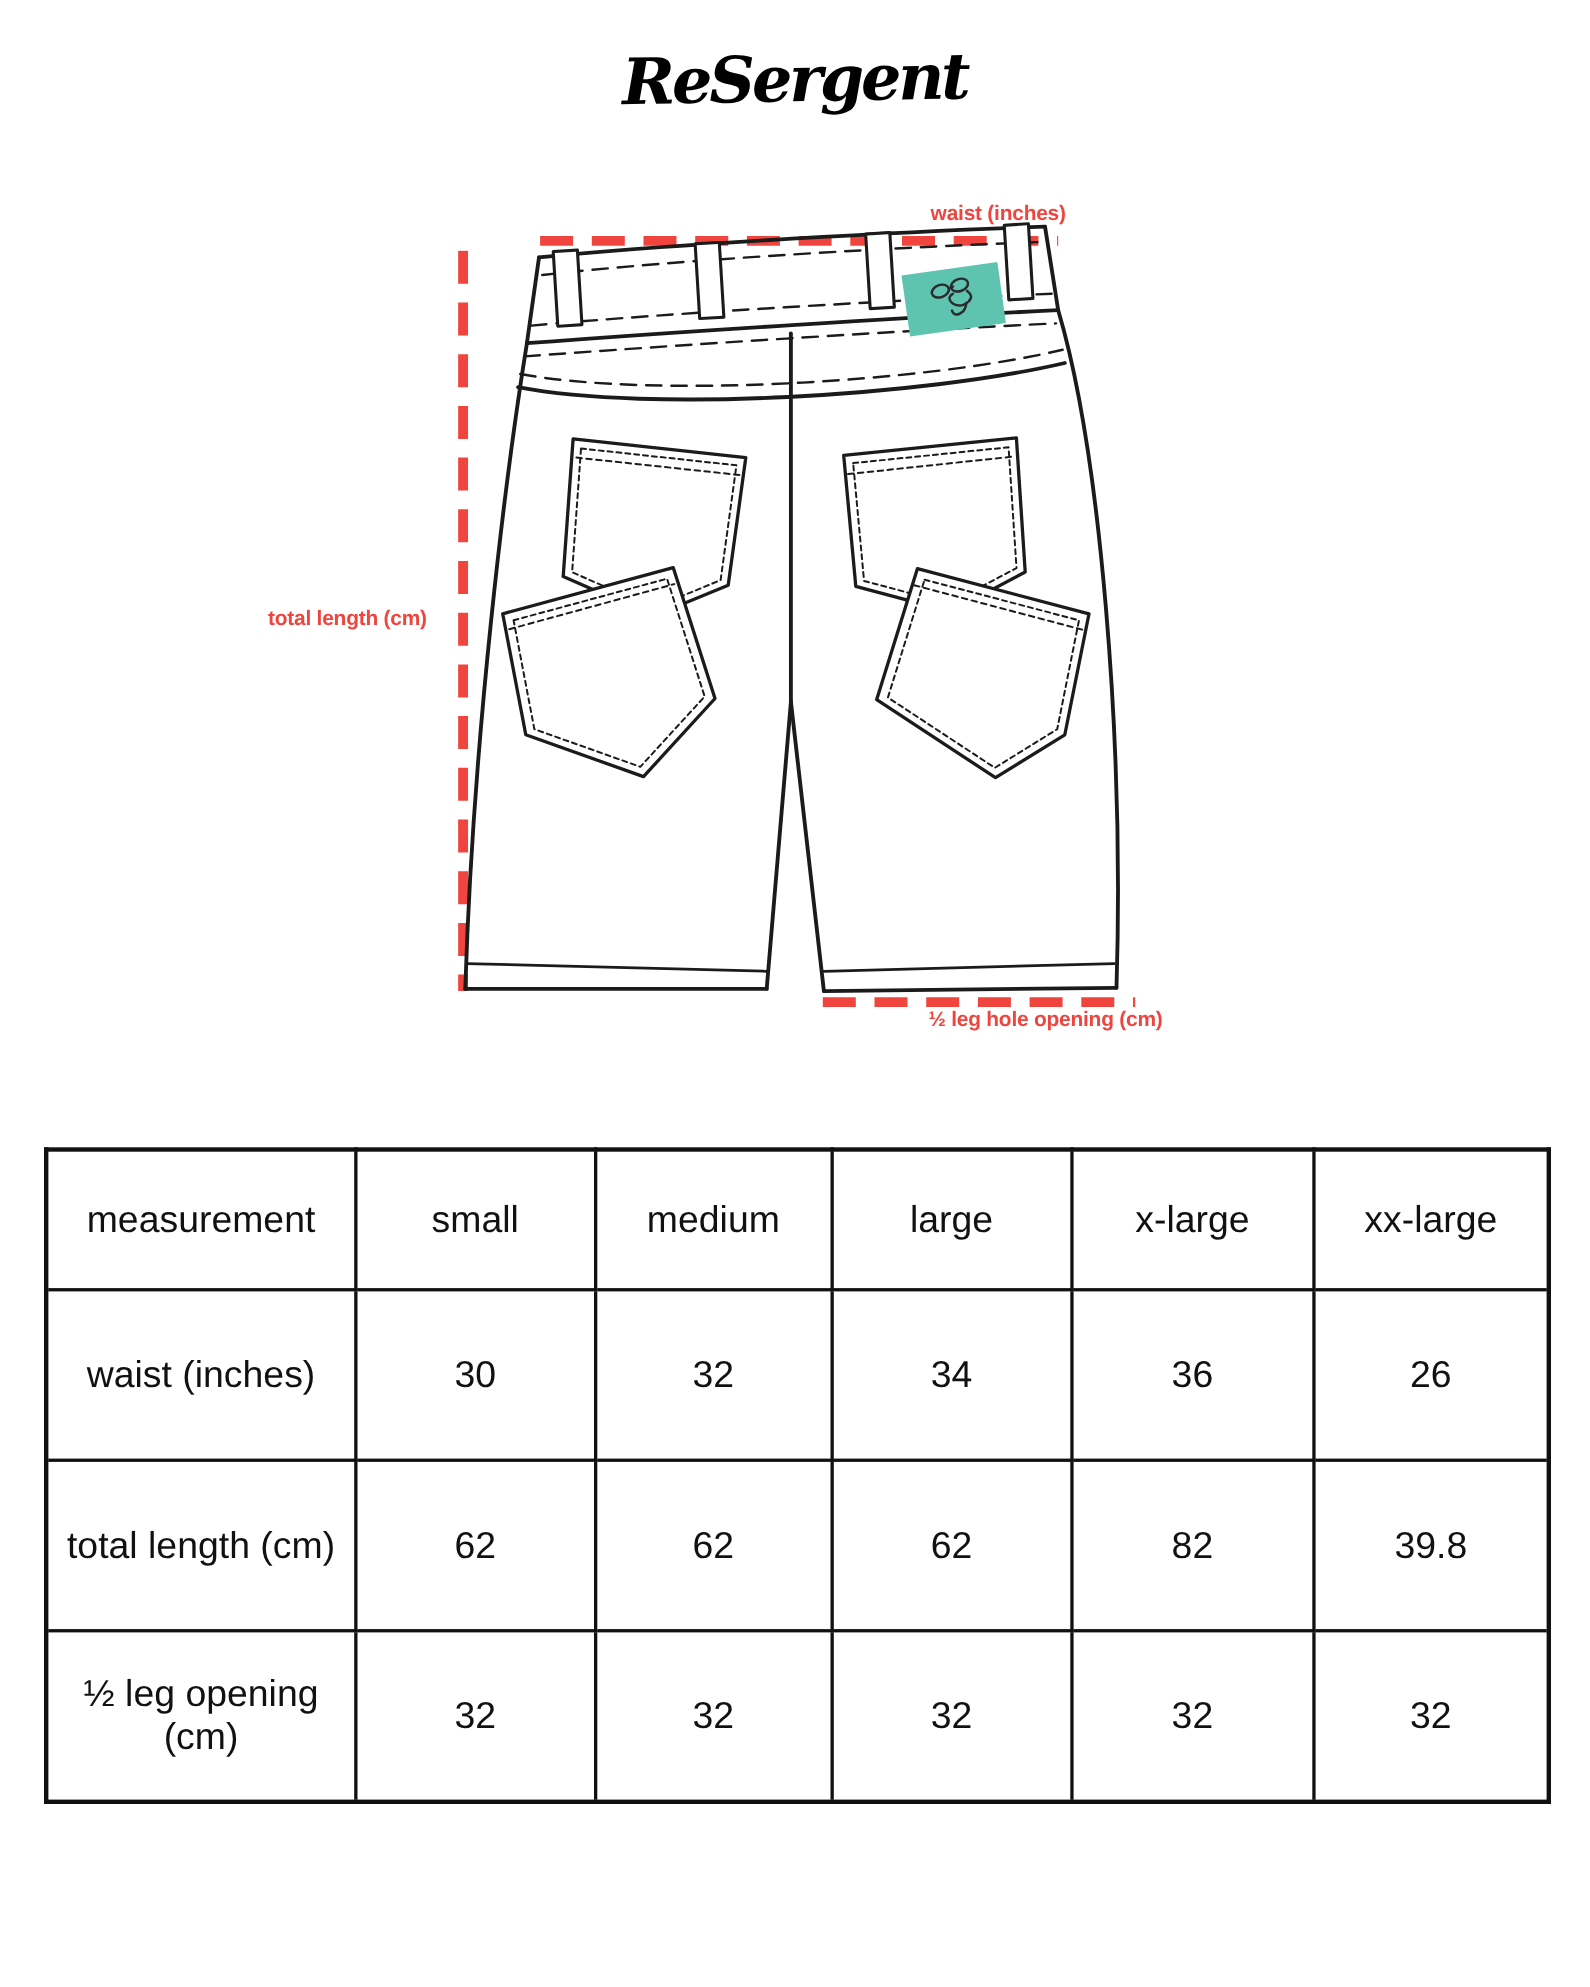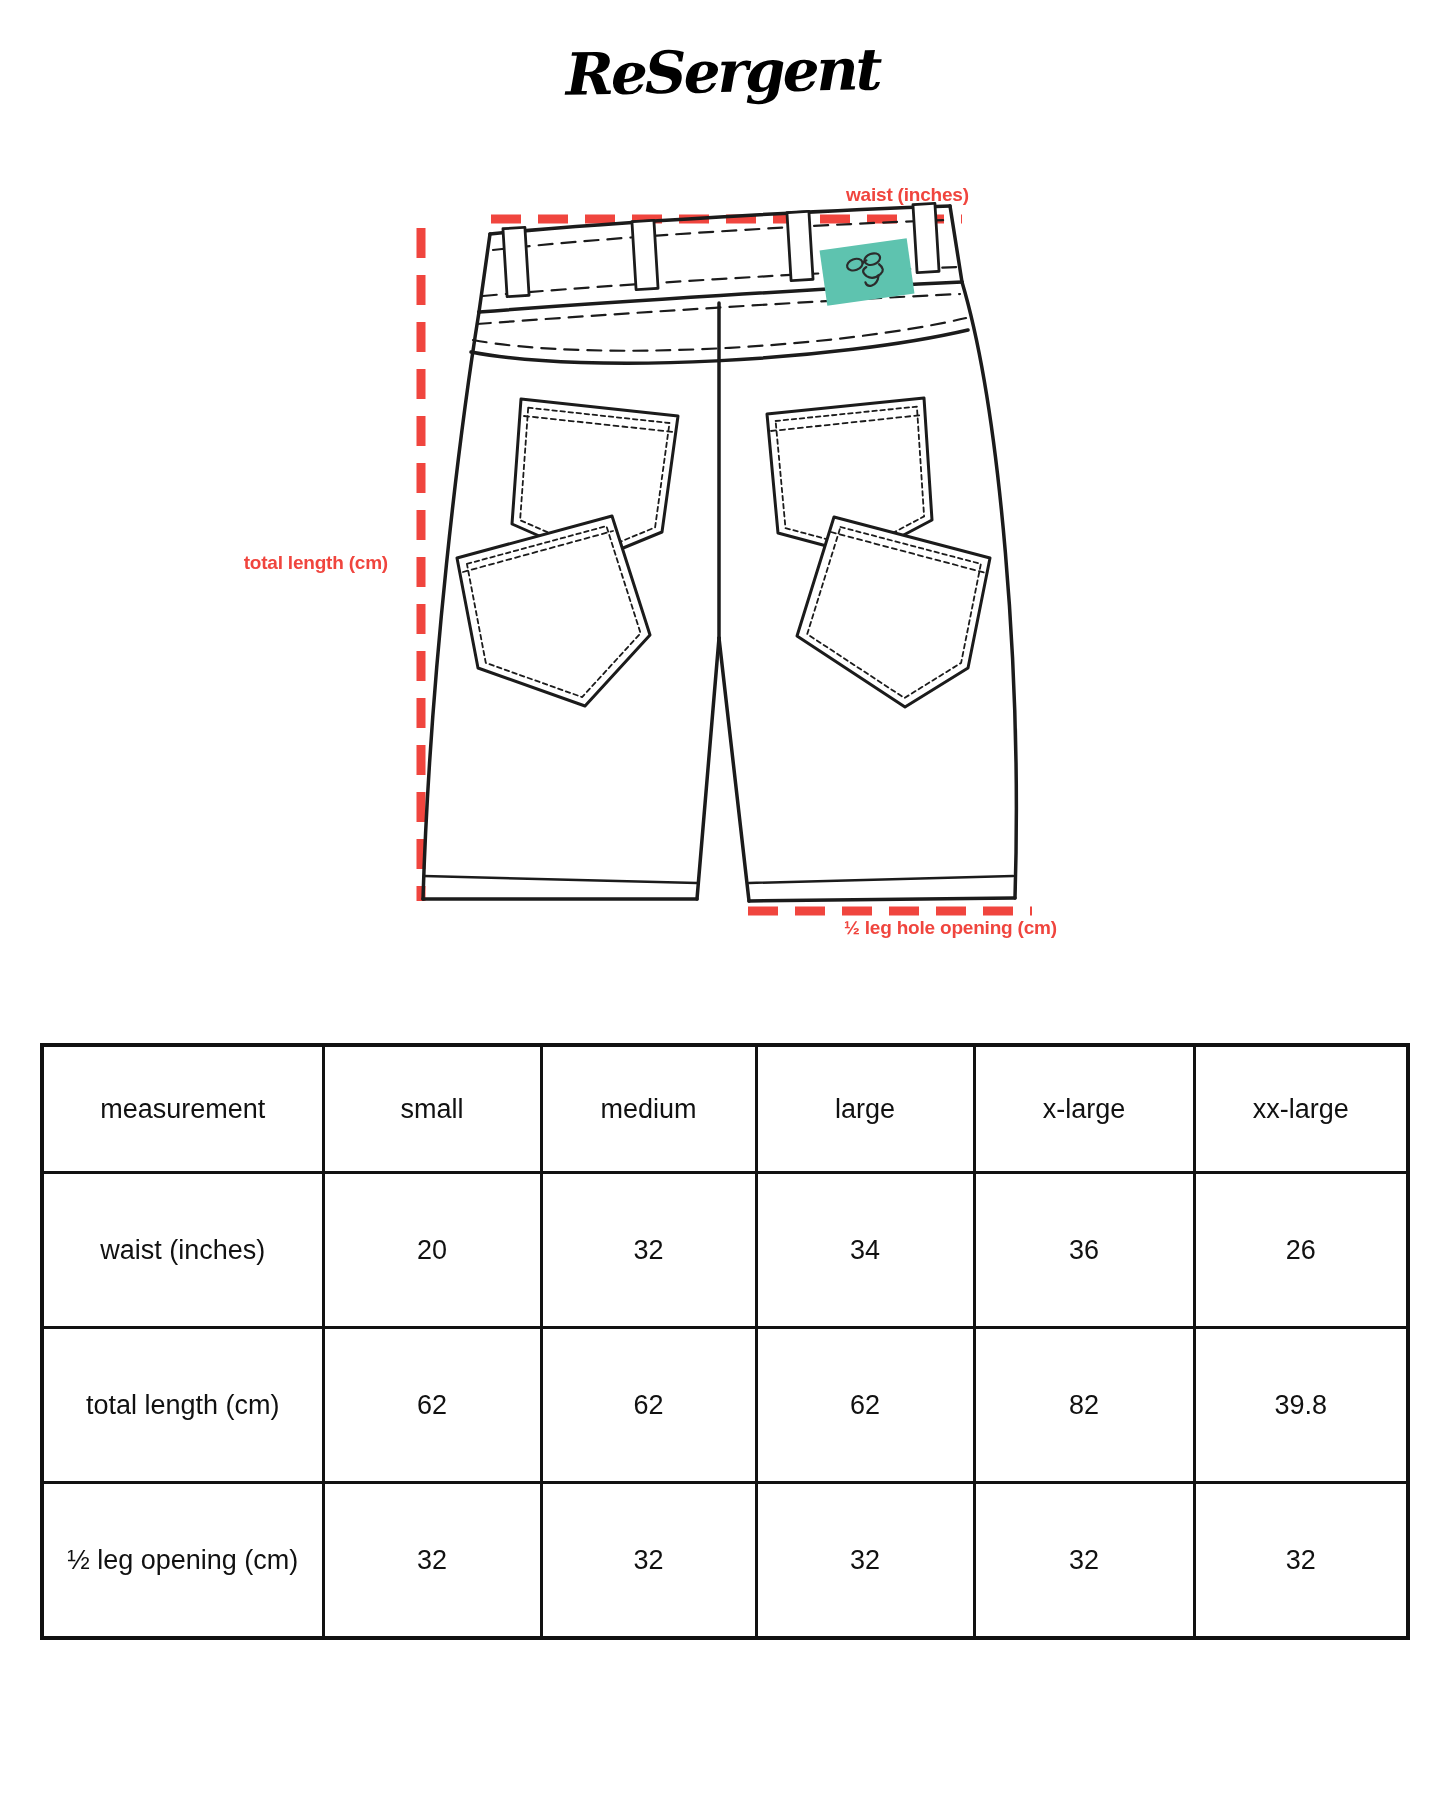--- a/index.html
+++ b/index.html
@@ -14,21 +14,21 @@
              letter-spacing:-0.2px;white-space:nowrap;}
   .lbl-waist{left:846px;top:184px;}
   .lbl-length{left:180px;top:552px;width:208px;text-align:right;}
   .lbl-leg{left:844px;top:917px;}
   
   .diagram-svg{position:absolute;left:360px;top:170px;width:700px;height:800px;}
   
   .size-table{position:absolute;left:40px;top:1043px;border-collapse:collapse;
               table-layout:fixed;background:#fff;border:4px solid #111;}
   .size-table td,.size-table th{border:3px solid #111;text-align:center;vertical-align:middle;
-              font-size:27px;font-weight:400;padding:0;}
+              font-size:34px;font-weight:400;padding:0;}
   .size-table tr.hdr td{height:124px;}
   .size-table tr.datarow td{height:152px;}
 </style>
 </head>
 <body>
 
 <div id="page">
 
   <div class="logo">ReSergent</div>
 
@@ -134,21 +134,21 @@
       <tr class="hdr">
         <td>measurement</td>
         <td>small</td>
         <td>medium</td>
         <td>large</td>
         <td>x-large</td>
         <td>xx-large</td>
       </tr>
       <tr class="datarow">
         <td>waist (inches)</td>
-        <td>20</td>
+        <td>30</td>
         <td>32</td>
         <td>34</td>
         <td>36</td>
         <td>26</td>
       </tr>
       <tr class="datarow">
         <td>total length (cm)</td>
         <td>62</td>
         <td>62</td>
         <td>62</td>

